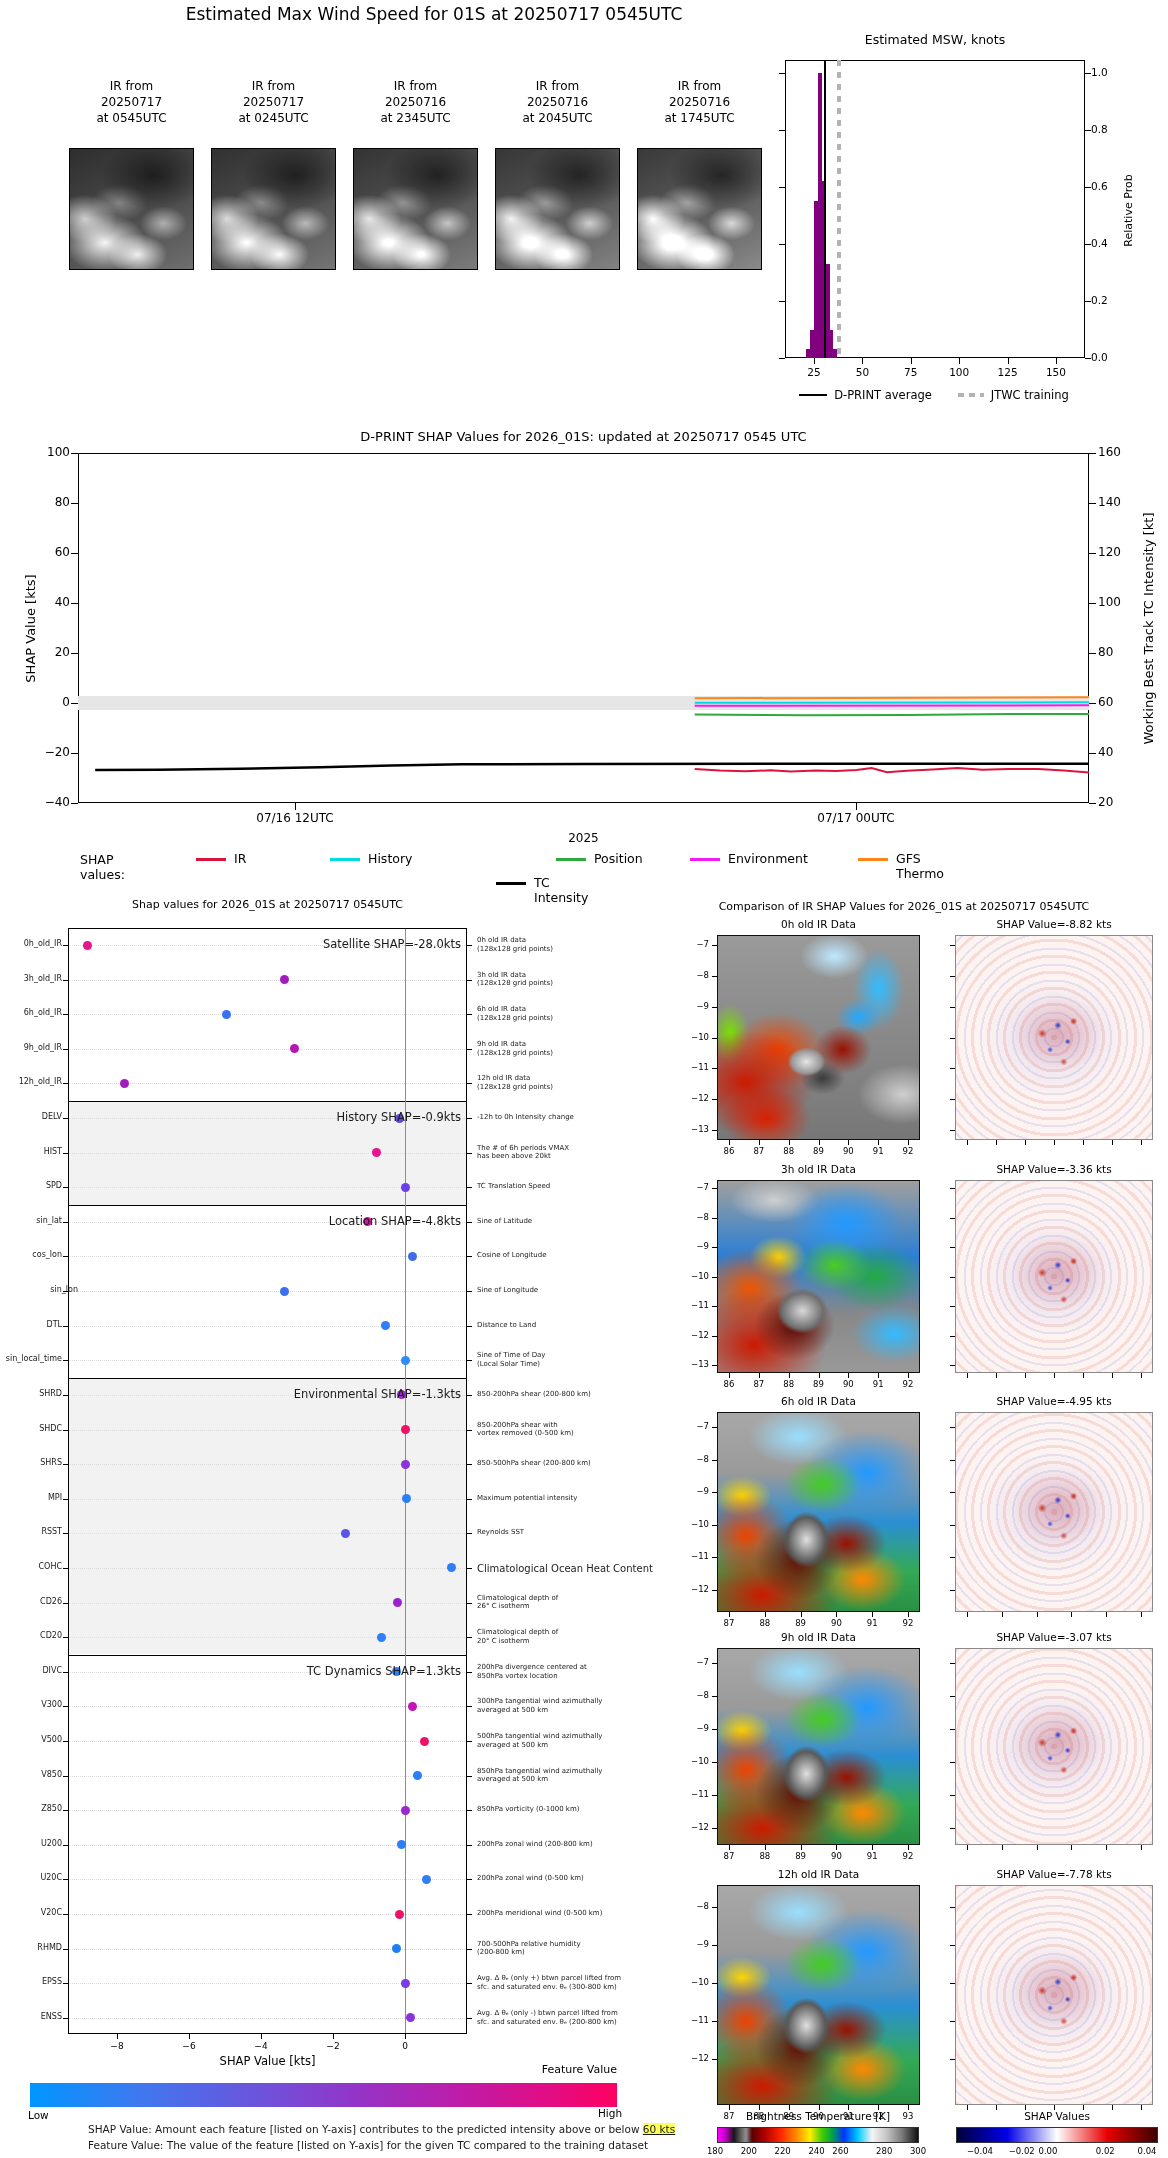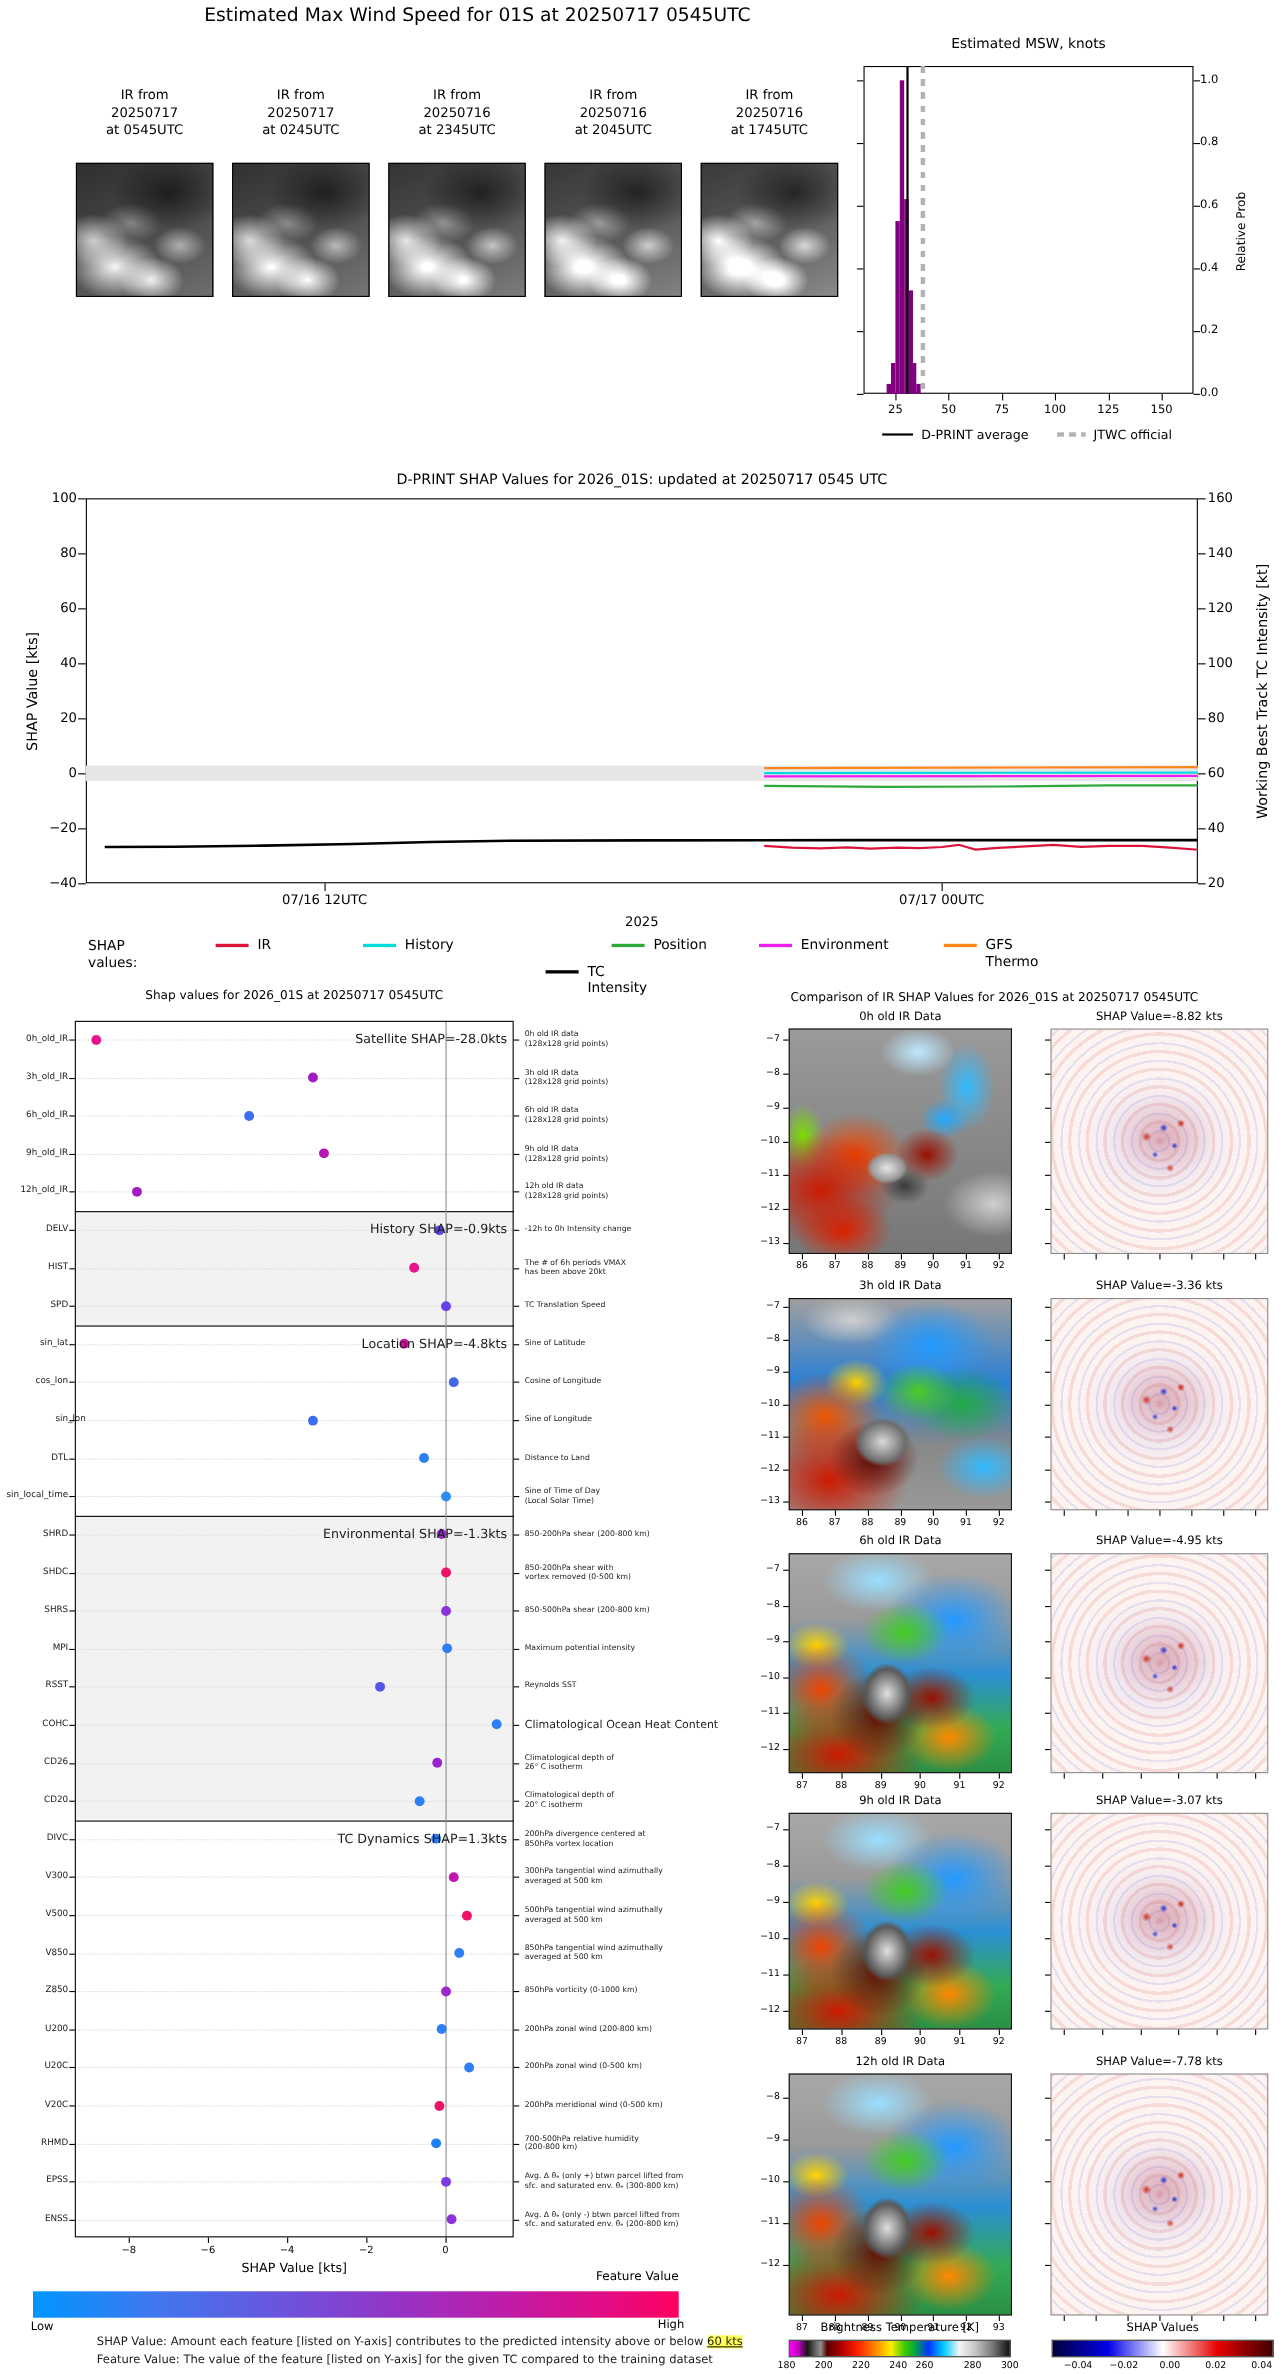--- a/index.html
+++ b/index.html
@@ -157,21 +157,21 @@
         <div class="abs" style="left: 837.258px; top: 60px; width: 4px; height: 298px; background: repeating-linear-gradient(rgb(179, 179, 179) 0px, rgb(179, 179, 179) 6px, transparent 6px, transparent 12px);"></div>
       </div>
     <div class="abs ctr" style="left:1063px;top:204px;width:130px;font-size:11px;transform:rotate(-90deg);">Relative Prob</div>
     <div id="hist-legend" class="abs" style="left:700px;top:388px;width:468px;display:flex;justify-content:center;gap:26px;font-size:11.5px;align-items:center;">
         <div style="display: flex; align-items: center; gap: 7px;">
           <span class="swatch" style="width: 28px; height: 2px; background: rgb(0, 0, 0);"></span>
           <span>D-PRINT average</span>
         </div>
         <div style="display: flex; align-items: center; gap: 7px;">
           <span class="swatch" style="width: 26px; height: 4px; background: repeating-linear-gradient(90deg, rgb(179, 179, 179) 0px, rgb(179, 179, 179) 6px, transparent 6px, transparent 11px);"></span>
-          <span>JTWC official</span>
+          <span>JTWC training</span>
         </div>
       </div>
   </div>
 
   <div id="lc-panel">
     <div class="abs ctr" style="left:78px;top:429px;width:1011px;font-size:13px;">D-PRINT SHAP Values for 2026_01S: updated at 20250717 0545 UTC</div>
     <div class="abs lc-box"></div>
     <div id="lc-marks" class="abs">
         <div class="abs" style="left: 36px; top: 445px; width: 34px; text-align: right; font-size: 12px;">100</div>
         <div class="abs tickdash" style="left: 71px; top: 453px; width: 7px; height: 1.2px;"></div>
@@ -709,18 +709,18 @@
     <div id="cb-ticks" class="abs">
         <div class="abs" style="left: 697px; top: 2146px; width: 36px; text-align: center; font-size: 8.5px;">180</div>
         <div class="abs" style="left: 730.84px; top: 2146px; width: 36px; text-align: center; font-size: 8.5px;">200</div>
         <div class="abs" style="left: 764.68px; top: 2146px; width: 36px; text-align: center; font-size: 8.5px;">220</div>
         <div class="abs" style="left: 798.52px; top: 2146px; width: 36px; text-align: center; font-size: 8.5px;">240</div>
         <div class="abs" style="left: 832.36px; top: 2146px; width: 36px; text-align: left; font-size: 8.5px;">260</div>
         <div class="abs" style="left: 866.2px; top: 2146px; width: 36px; text-align: center; font-size: 8.5px;">280</div>
         <div class="abs" style="left: 900.04px; top: 2146px; width: 36px; text-align: center; font-size: 8.5px;">300</div>
         <div class="abs" style="left: 955px; top: 2146px; width: 50px; text-align: center; font-size: 8.5px;">−0.04</div>
         <div class="abs" style="left: 996.75px; top: 2146px; width: 50px; text-align: center; font-size: 8.5px;">−0.02</div>
-        <div class="abs" style="left: 1038.5px; top: 2146px; width: 50px; text-align: center; font-size: 8.5px;">0.00</div>
+        <div class="abs" style="left: 1038.5px; top: 2146px; width: 50px; font-size: 8.5px;">0.00</div>
         <div class="abs" style="left: 1080.25px; top: 2146px; width: 50px; text-align: center; font-size: 8.5px;">0.02</div>
         <div class="abs" style="left: 1122px; top: 2146px; width: 50px; text-align: center; font-size: 8.5px;">0.04</div>
       </div>
   </div>
 </div>
 
 </body></html>

